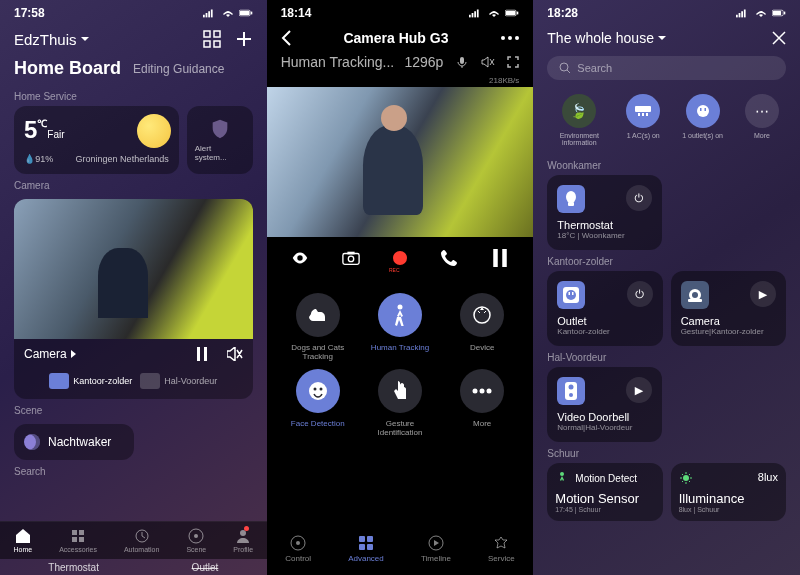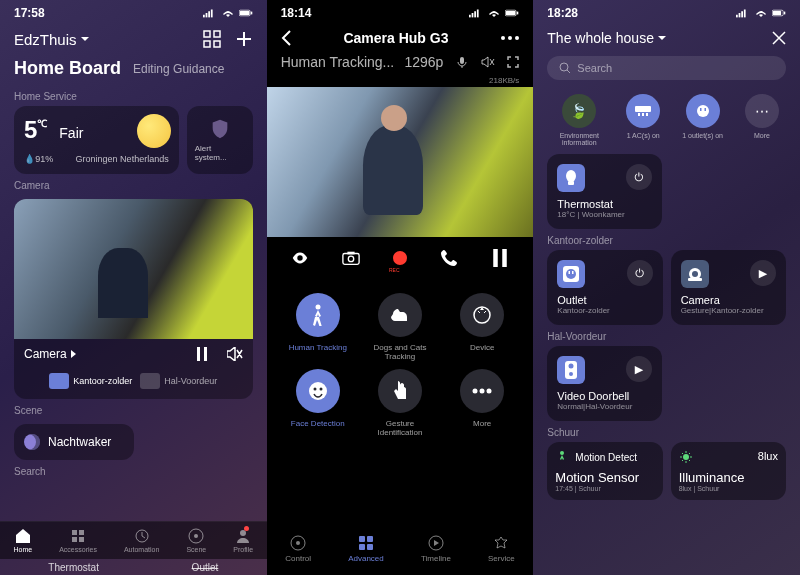--- a/index.html
+++ b/index.html
@@ -15,21 +15,21 @@
 .home-title{font-size:15px;font-weight:500;display:flex;align-items:center;gap:4px}
 .hdr-icons{display:flex;gap:14px;align-items:center}
 .board-row{display:flex;align-items:center;gap:12px;padding:6px 14px}
 .board-title{font-size:18px;font-weight:600}
 .editing{font-size:12px;color:rgba(255,255,255,0.6)}
 .section-label{font-size:10px;color:rgba(255,255,255,0.5);padding:6px 14px 4px}
 .card-row{display:flex;gap:8px;padding:0 14px}
 .weather-card{flex:1;background:rgba(0,0,0,0.35);border-radius:12px;padding:10px;position:relative;overflow:hidden}
 .temp{font-size:24px;font-weight:600}
 .temp sup{font-size:10px;vertical-align:top}
-.fair{font-size:14px;margin-left:12px}
+.fair{font-size:10px;margin-left:0}
 .sun{position:absolute;top:8px;right:8px;width:34px;height:34px;border-radius:50%;background:radial-gradient(circle at 35% 35%,#ffe97a,#f5c542)}
 .weather-bottom{display:flex;justify-content:space-between;font-size:9px;color:rgba(255,255,255,0.7);margin-top:10px}
 .alert-card{width:66px;background:rgba(0,0,0,0.35);border-radius:12px;display:flex;flex-direction:column;align-items:center;justify-content:center;gap:4px;padding:8px}
 .alert-card svg{width:22px;height:22px}
 .alert-text{font-size:8px;color:rgba(255,255,255,0.7)}
 .camera-card{margin:4px 14px 0;background:rgba(0,0,0,0.35);border-radius:12px;overflow:hidden}
 .camera-img{height:140px;background:linear-gradient(120deg,#8aa0b8 0%,#4a5a6a 40%,#2a2a2a 60%,#c5d537 80%);position:relative}
 .person{position:absolute;left:35%;top:35%;width:50px;height:70px;background:#1a2234;border-radius:40% 40% 0 0}
 .camera-ctrl{display:flex;justify-content:space-between;align-items:center;padding:8px 10px}
 .camera-label{font-size:12px;display:flex;align-items:center;gap:4px}
@@ -308,36 +308,36 @@
     <div class="rec-btn"></div>
     <svg viewBox="0 0 18 18">
         <path d="M4 1c-1 0-3 2-3 3 0 6 7 13 13 13 1 0 3-2 3-3 0-1-3-3-4-3l-2 2c-3-1-5-3-6-6l2-2c0-1-2-4-3-4z"></path>
       </svg>
     <svg viewBox="0 0 14 16">
         <rect x="1" width="4" height="16"></rect>
         <rect x="9" width="4" height="16"></rect>
       </svg>
   </div>
   <div class="feat-grid">
+    <div class="feat">
+        <div class="feat-circle">
+          <svg width="22" height="18" viewBox="0 0 22 18">
+            <path d="M4 8c0-3 3-5 5-5l2 3h2c3 0 5 2 5 5v4H6c-2 0-4-2-4-4zM3 4l2 3M18 6l2-1"></path>
+          </svg>
+        </div>
+        <span class="feat-label">Dogs and Cats Tracking</span>
+      </div>
     <div class="feat active">
         <div class="feat-circle">
           <svg width="20" height="22" viewBox="0 0 20 22">
             <circle cx="10" cy="3" r="2.5"></circle>
             <path d="M10 6l-3 6 2 1 1-3 1 3 2-1zM7 13l-2 8 2 1 2-6 1 2 2 6 2-1-3-10z"></path>
           </svg>
         </div>
         <span class="feat-label">Human Tracking</span>
-      </div>
-    <div class="feat">
-        <div class="feat-circle">
-          <svg width="22" height="18" viewBox="0 0 22 18">
-            <path d="M4 8c0-3 3-5 5-5l2 3h2c3 0 5 2 5 5v4H6c-2 0-4-2-4-4zM3 4l2 3M18 6l2-1"></path>
-          </svg>
-        </div>
-        <span class="feat-label">Dogs and Cats Tracking</span>
       </div>
     <div class="feat">
         <div class="feat-circle">
           <svg width="20" height="20" viewBox="0 0 20 20">
             <circle cx="10" cy="10" r="8" fill="none" stroke="currentColor" stroke-width="1.5"></circle>
             <path d="M6 6l2 2M14 6l-2 2" stroke="currentColor"></path>
             <path d="M10 2l-2 3h4z"></path>
           </svg>
         </div>
         <span class="feat-label">Device</span>
@@ -467,20 +467,21 @@
             <rect x="8.5" y="4" width="1.5" height="3" fill="#6b7fd7"></rect>
           </svg>
         </div>
         <span class="quick-label">1 outlet(s) on</span>
       </div>
     <div class="quick">
         <div class="quick-circle">⋯</div>
         <span class="quick-label">More</span>
       </div>
   </div>
+  <div class="room-label">Woonkamer</div>
   <div class="dev-row">
     <div class="dev-card" style="max-width:48%">
       <div class="dev-icon">
           <svg width="16" height="18" viewBox="0 0 16 18" fill="#fff">
             <ellipse cx="8" cy="7" rx="5" ry="6"></ellipse>
             <rect x="5" y="12" width="6" height="4" rx="1"></rect>
           </svg>
         </div>
       <div class="dev-action">⏻</div>
       <div class="dev-name">Thermostat</div>

